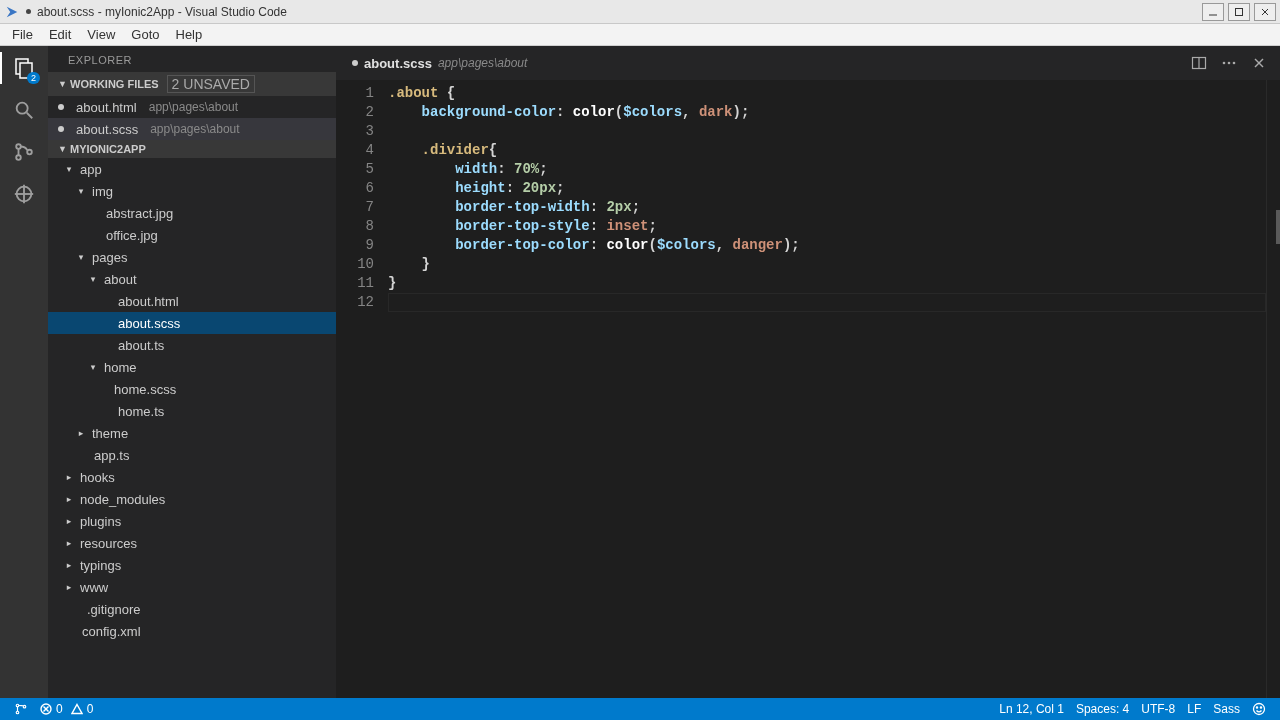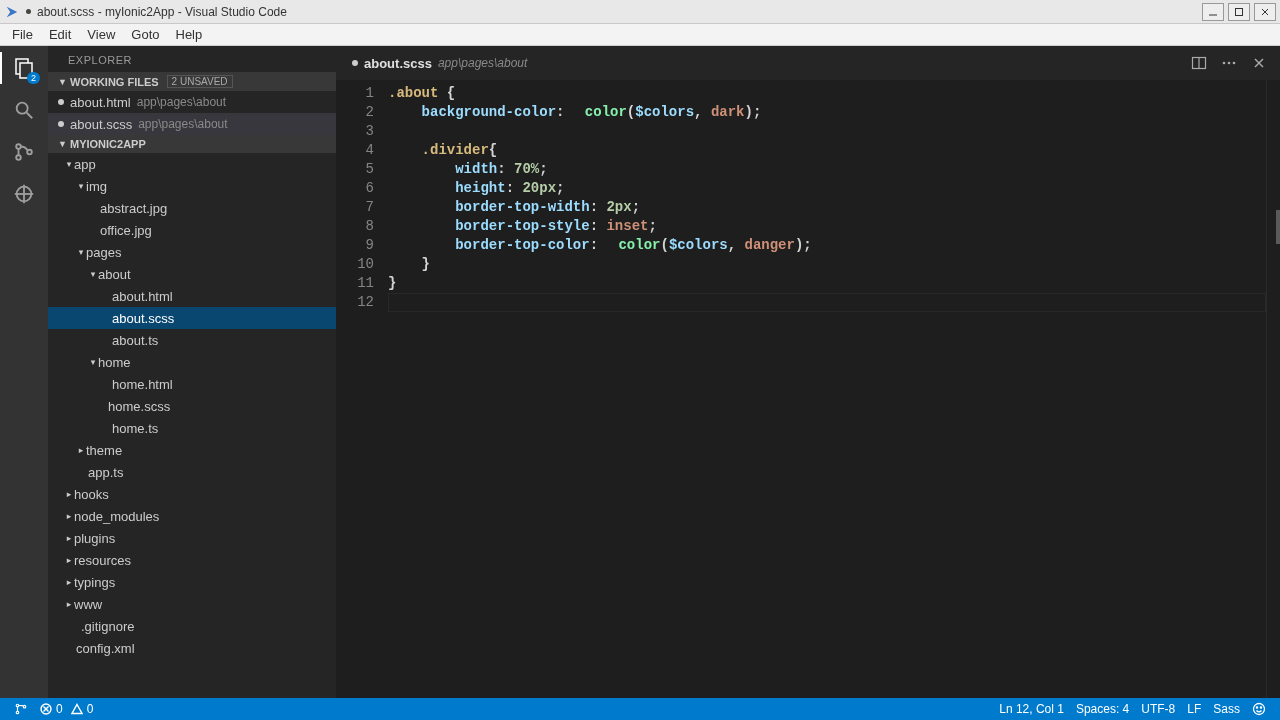--- a/index.html
+++ b/index.html
@@ -20,23 +20,23 @@
 .activitybar { width: 48px; background: #333333; display: flex; flex-direction: column; align-items: center; padding-top: 8px; gap: 14px; }
 .activitybar .act-icon { width: 28px; height: 28px; display:flex; align-items:center; justify-content:center; cursor:pointer; opacity:0.7; position:relative; }
 .activitybar .act-icon.active { opacity:1; }
 .activitybar .act-icon.active::before { content:""; position:absolute; left:-10px; top:-2px; bottom:-2px; width:2px; background:#fff; }
 .activitybar .badge { position:absolute; bottom:-2px; right:-2px; background:#007acc; color:#fff; border-radius:8px; font-size:9px; padding:0 4px; line-height:12px; }
 
 .sidebar { width: 288px; background: #252526; display:flex; flex-direction:column; color:#bbb; overflow:hidden; }
 .sidebar .panel-title { padding: 8px 14px 6px 20px; font-size: 11px; letter-spacing: 0.5px; color:#9a9a9a; text-transform: uppercase; }
 .section-header { display:flex; align-items:center; padding: 3px 8px 3px 10px; font-size: 11px; font-weight: bold; color:#ccc; background:#383838; cursor:pointer; }
 .section-header .chev { width:10px; display:inline-block; font-size:9px; margin-right:2px; color:#ccc; }
-.section-header .badge-label { margin-left:8px; border:1px solid #555; font-size:10px; padding:0 4px; color:#aaa; font-weight:normal; }
+.section-header .badge-label { margin-left:8px; border:1px solid #555; font-size:14px; padding:0 4px; color:#aaa; font-weight:normal; }
 .tree { font-size: 13px; }
-.tree-row { display:flex; align-items:center; height:22px; cursor:pointer; color:#ccc; }
+.tree-row { display:flex; align-items:center; height:22px; cursor:pointer; color:#ccc;gap:6px; }
 .tree-row.selected { background:#094771; color:#fff; }
 .tree-row.active-open { background:#37373d; }
 .tree-row .chev { width:10px; font-size:9px; display:inline-block; text-align:center; color:#ccc; }
 .tree-row .dirty { width:6px; height:6px; background:#ccc; border-radius:50%; margin:0 6px 0 10px; flex-shrink:0; }
 .tree-row .label { white-space:nowrap; }
 .tree-row .subpath { color:#8a8a8a; margin-left:6px; font-size:12px; }
 
 .editor-group { flex:1; display:flex; flex-direction:column; background:#1e1e1e; min-width:0; }
 .tabbar { height: 34px; background:#252526; display:flex; align-items:center; padding: 0 6px; }
 .tab { display:flex; align-items:center; gap:6px; padding:0 10px; height:34px; color:#e0e0e0; font-size:13px; }
@@ -44,21 +44,21 @@
 .tab .filename { font-weight:bold; }
 .tab .sub { color:#8a8a8a; font-size:12px; font-style: italic; }
 .tabbar .tab-actions { margin-left:auto; display:flex; gap:12px; padding-right:6px; }
 .tab-actions .ticon { width:18px; height:18px; display:flex; align-items:center; justify-content:center; cursor:pointer; opacity:0.8; }
 
 .editor { flex:1; display:flex; font-family: Consolas, "Courier New", monospace; font-size: 14px; line-height: 19px; overflow:hidden; position:relative; }
 .gutter { width: 52px; text-align: right; color:#858585; padding: 4px 14px 0 0; background:#1e1e1e; }
 .code { flex:1; padding: 4px 0 8px 0; white-space: pre; color:#d4d4d4;font-weight:bold; }
 .tok-sel { color:#d7ba7d; }
 .tok-prop { color:#9cdcfe; }
-.tok-func { color:#86efac;margin-left:12px; }
+.tok-func { color:#ffffff; }
 .tok-var { color:#9cdcfe; }
 .tok-val { color:#ce9178; }
 .tok-num { color:#b5cea8; }
 .tok-punc { color:#d4d4d4; }
 
 .cursor-line { position:absolute; left:52px; right:14px; height:19px; border:1px solid #282828; pointer-events:none; }
 
 .editor-scroll { position:absolute; right:0; top:0; bottom:0; width:14px; background:#1e1e1e; border-left:1px solid #2a2a2a; }
 .right-marker { position:absolute; right:0; width:4px; background:#5a5a5a; }
 
@@ -199,24 +199,20 @@
           <span style="display: inline-block; width: 12px;"></span>
           <span class="label">about.scss</span>
         </div>
         <div class="tree-row" style="padding-left: 52px;">
           <span style="display: inline-block; width: 12px;"></span>
           <span class="label">about.ts</span>
         </div>
         <div class="tree-row" style="padding-left: 40px;">
           <span class="chev">▾</span>
           <span class="label">home</span>
-        </div>
-        <div class="tree-row" style="padding-left: 52px;">
-          <span style="display: inline-block; width: 12px;"></span>
-          <span class="label">home.html</span>
         </div>
         <div class="tree-row" style="padding-left: 48px;">
           <span style="display: inline-block; width: 12px;"></span>
           <span class="label">home.scss</span>
         </div>
         <div class="tree-row" style="padding-left: 52px;">
           <span style="display: inline-block; width: 12px;"></span>
           <span class="label">home.ts</span>
         </div>
         <div class="tree-row" style="padding-left: 28px;">

